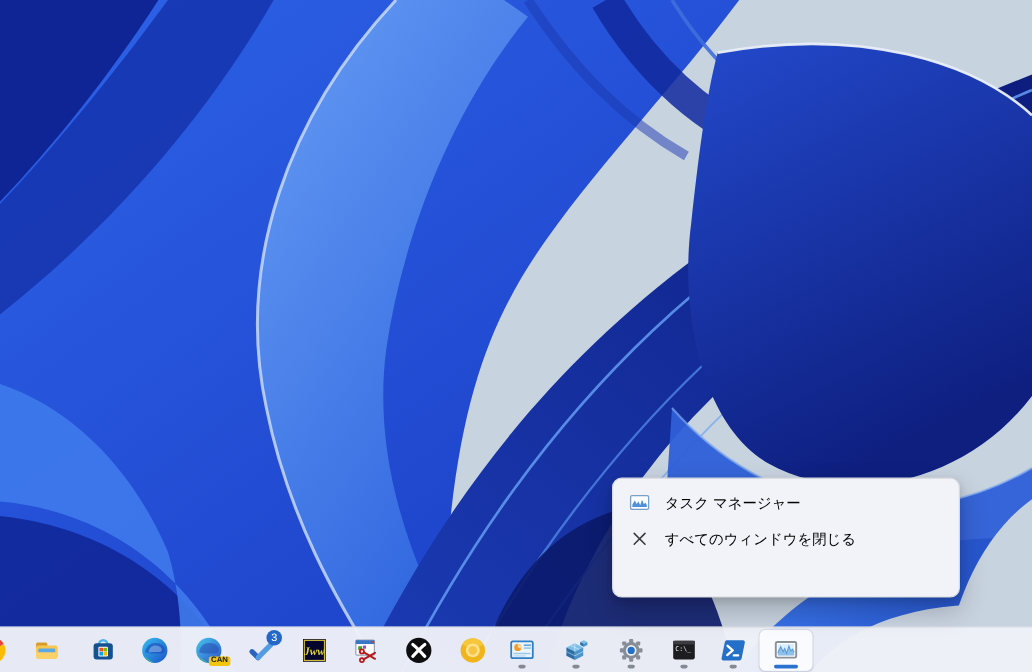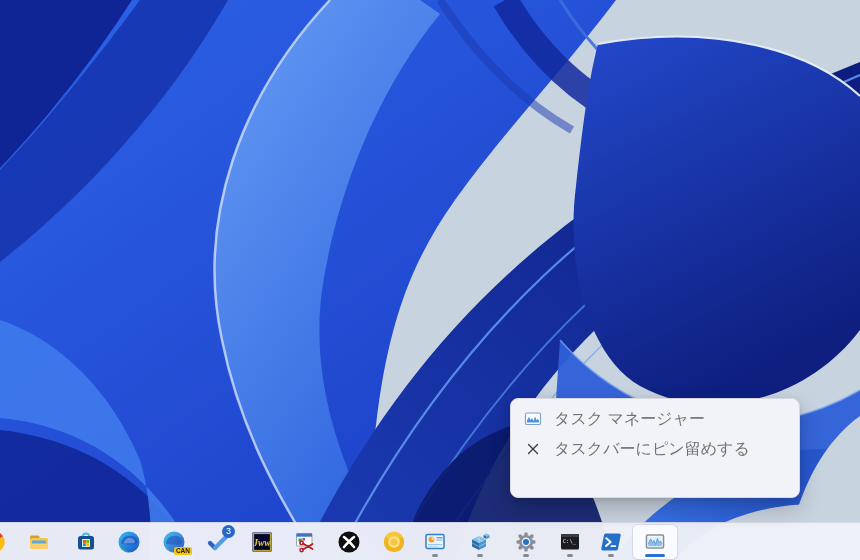--- a/index.html
+++ b/index.html
@@ -10,21 +10,21 @@
 
   
   .context-menu {
     position:absolute; left:510px; top:398px; width:290px; height:100px;
     background:#f2f3f8; border:1px solid #d7d9de; border-radius:8px;
     box-shadow:0 10px 22px rgba(0,0,0,0.22), 0 2px 6px rgba(0,0,0,0.10);
     padding:5px 0; z-index:20;
   }
   .menu-item {
     height:30px; display:flex; align-items:center; padding:0 10px 0 13px;
-    font-size:16px; color:#737373; cursor:default; border-radius:4px;
+    font-size:12px; color:#000000; cursor:default; border-radius:4px;
   }
   .menu-item .mi-icon { width:18px; height:18px; flex:0 0 18px; margin-right:12px; display:flex; align-items:center; justify-content:center; }
   .menu-item .mi-label { white-space:nowrap; }
 
   
   .taskbar {
     position:absolute; left:0; right:0; bottom:0; height:38px;
     background:rgba(238,241,248,0.97);
     border-top:1px solid rgba(120,132,156,0.20); z-index:10;
   }
@@ -129,21 +129,21 @@
       <span class="mi-label">タスク マネージャー</span>
     </div>
 
 
     <div class="menu-item">
       <span class="mi-icon">
         <svg viewBox="0 0 18 18" width="18" height="18">
           <path d="M4.5,4.5 L13.5,13.5 M13.5,4.5 L4.5,13.5" stroke="#3a3a3c" stroke-width="1.3" stroke-linecap="round"></path>
         </svg>
       </span>
-      <span class="mi-label">タスクバーにピン留めする</span>
+      <span class="mi-label">すべてのウィンドウを閉じる</span>
     </div>
   </div>
 
   <div class="taskbar">
 
     <div class="tb-btn" style="left:-26px;">
       <svg viewBox="0 0 26 26">
         <circle cx="13" cy="13" r="10.5" fill="#fff"></circle>
         <path d="M13,13 L3.9,7.6 A10.5,10.5 0 0 1 22.1,7.6 Z" fill="#ea4335"></path>
         <path d="M13,13 L3.9,7.6 A10.5,10.5 0 0 0 10.5,23.2 Z" fill="#34a853"></path>

